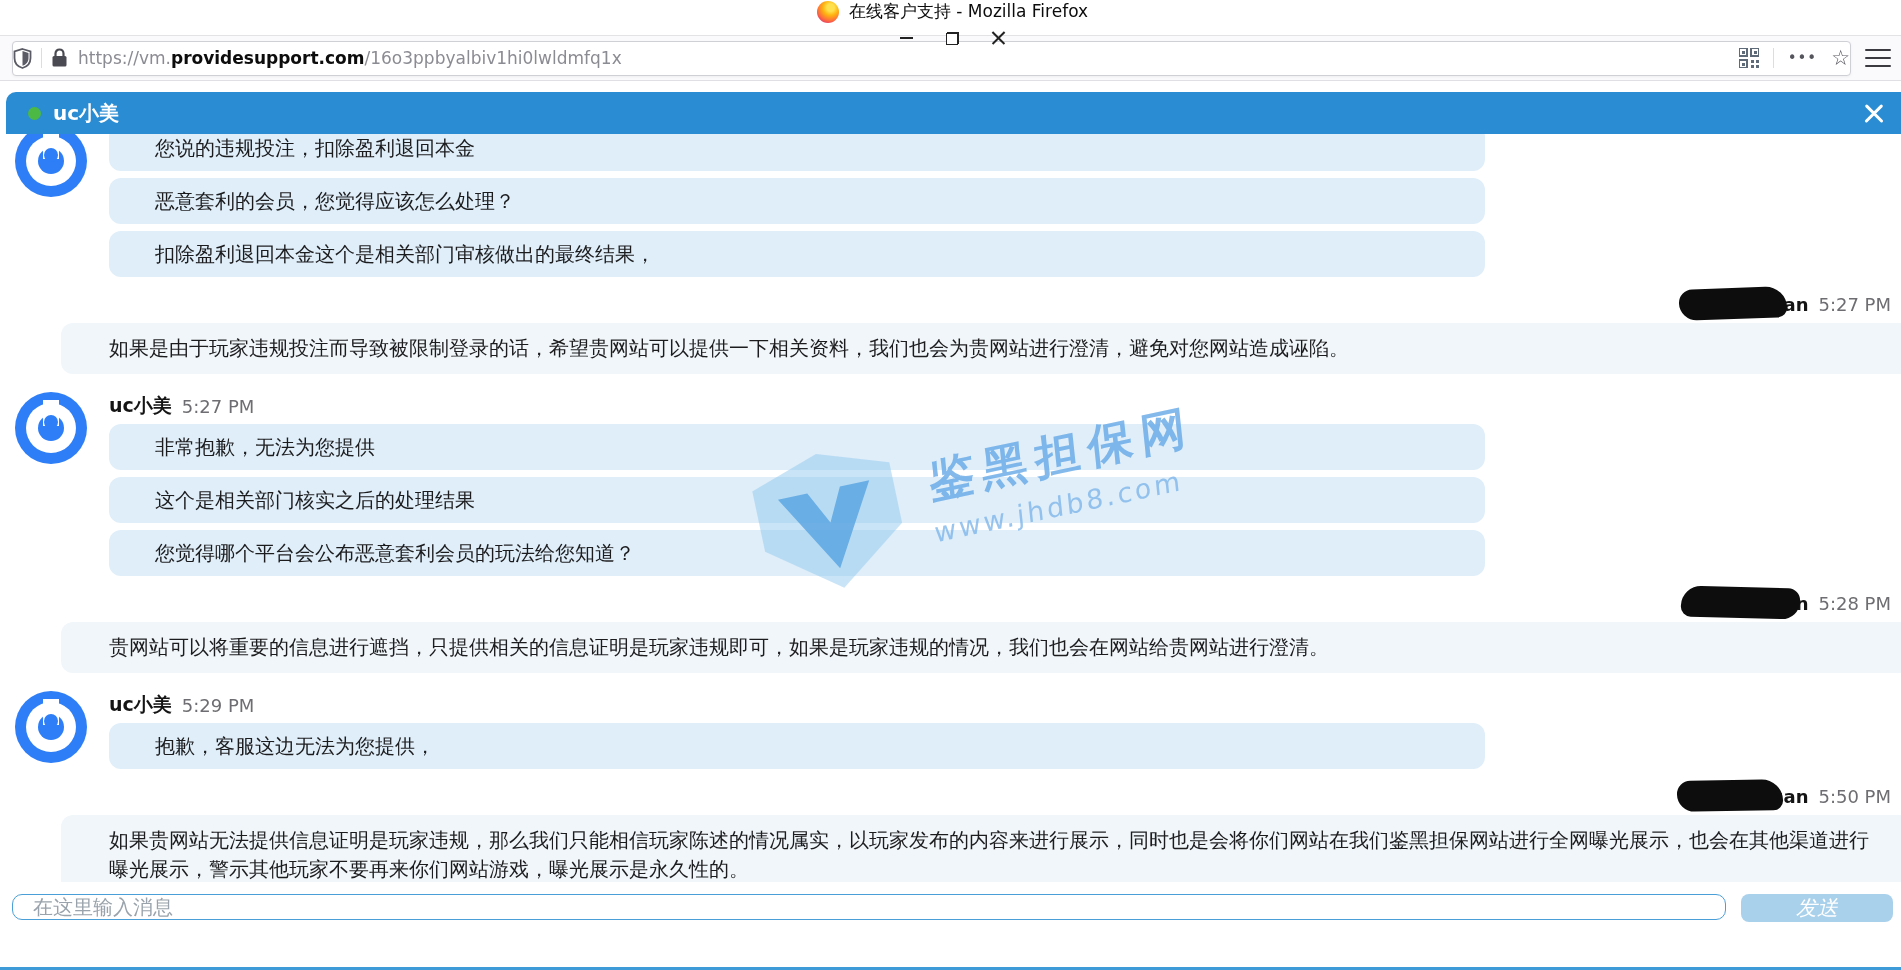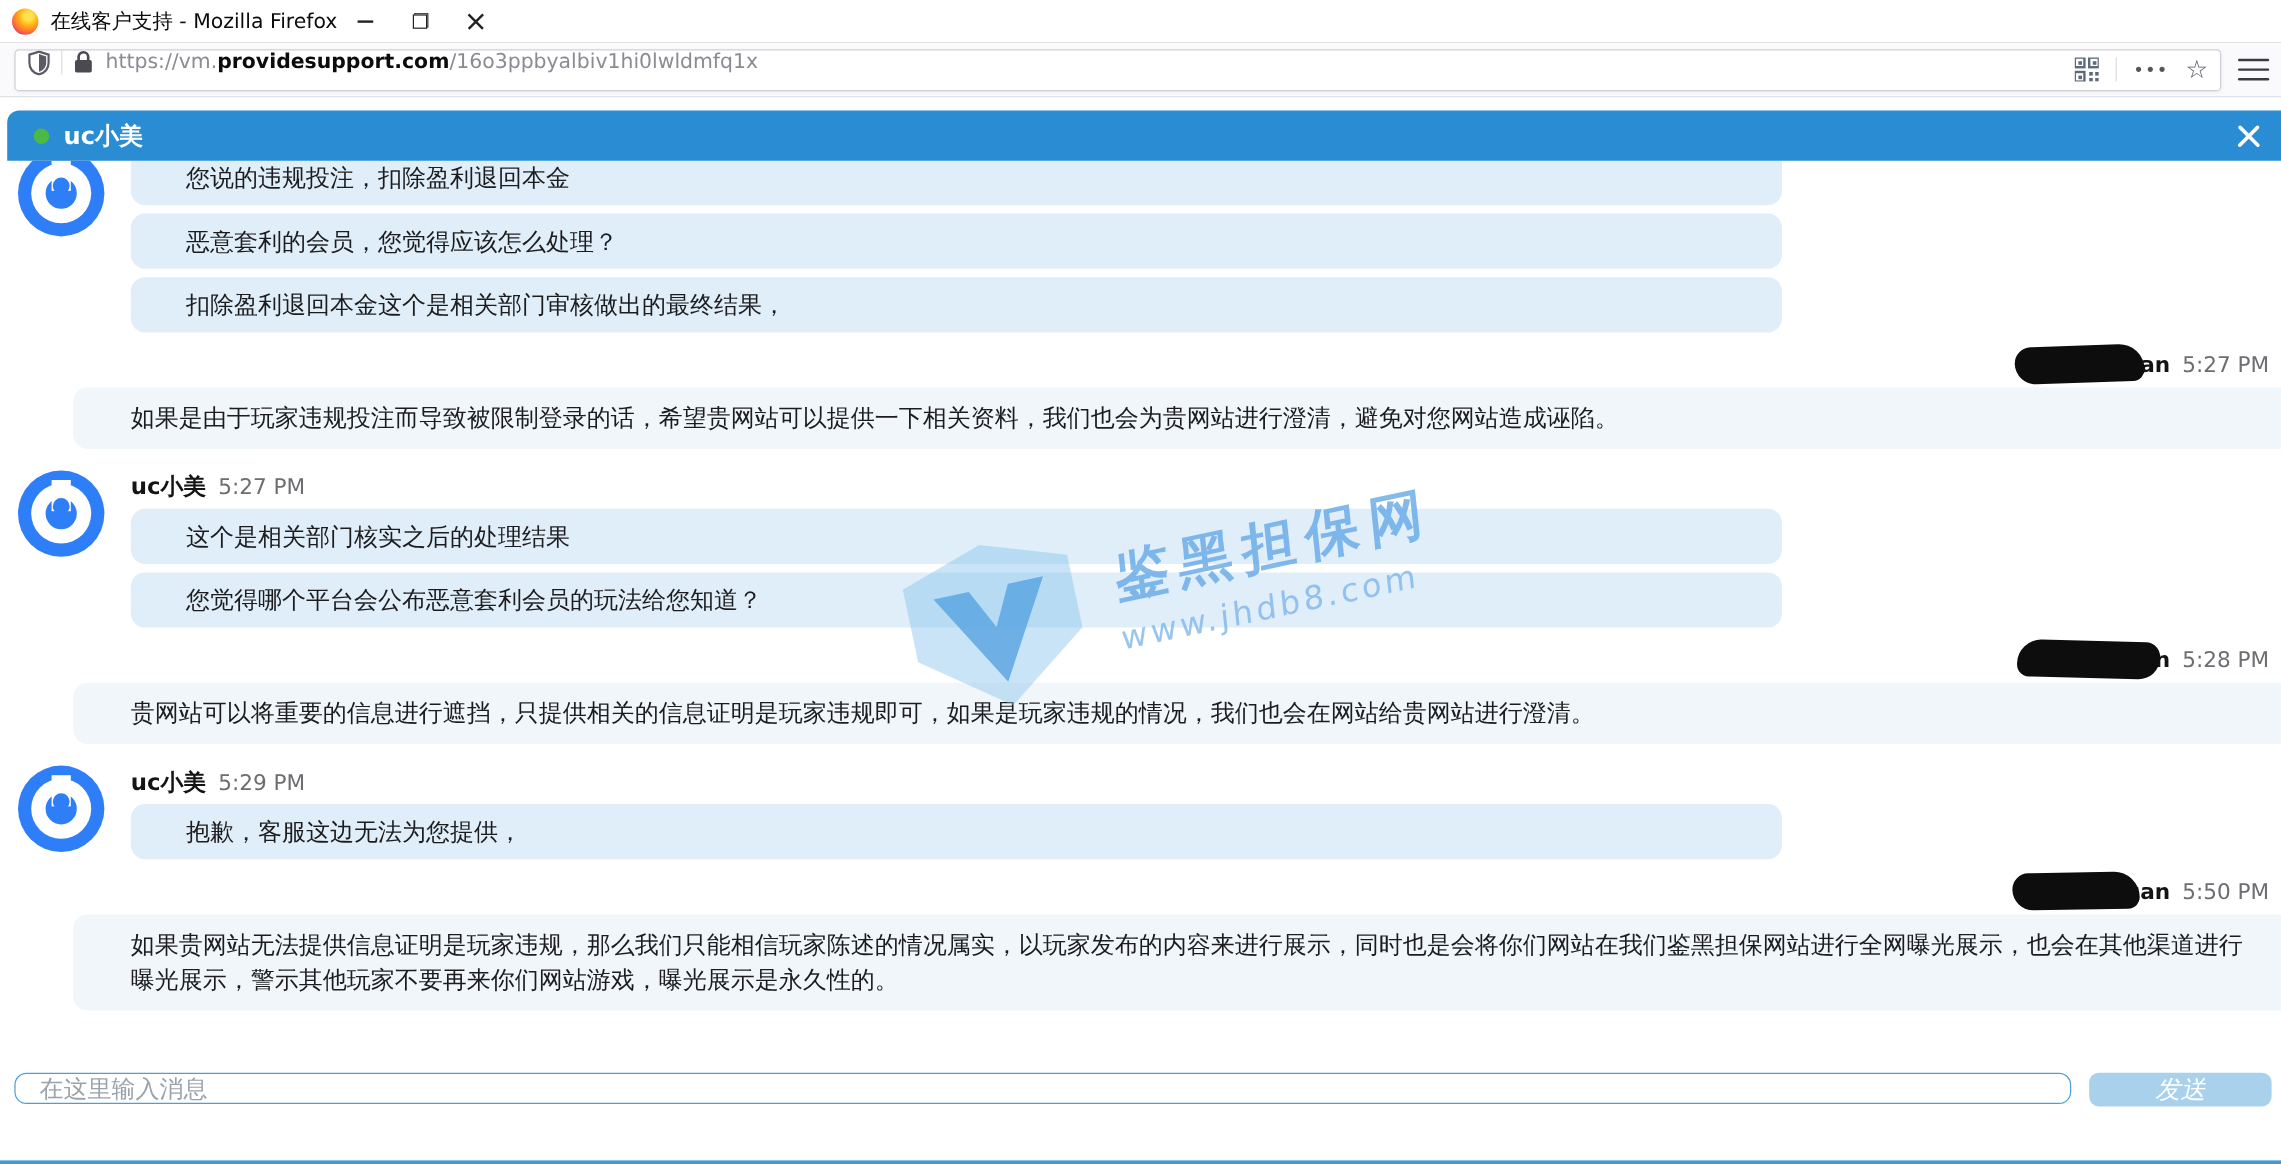--- a/index.html
+++ b/index.html
@@ -1,39 +1,39 @@
 <!DOCTYPE html>
 <html><head>
 <meta charset="utf-8">
 <style>
   * { margin:0; padding:0; box-sizing:border-box; }
   html,body { width:1901px; height:970px; overflow:hidden; background:#fff;
     font-family:"DejaVu Sans","Liberation Sans",sans-serif; }
 
   
   .titlebar { height:36px; background:#ffffff; display:flex; align-items:center;
-    justify-content:flex-start; padding:0 6px 0 10px; border-bottom:1px solid #e3e3e6; }
+    justify-content:space-between; padding:0 6px 0 10px; border-bottom:1px solid #e3e3e6;flex-direction:column; }
   .titlebar-left { display:flex; align-items:center; gap:10px; }
   .firefox-icon { width:22px; height:22px; border-radius:50%;
     background:radial-gradient(circle at 62% 30%, #ffe14d 0 18%, #ffb30f 38%, #ff7139 62%, #e3306e 85%, #8a2ca0 100%); }
   .window-title { font-size:17px; color:#0c0c0d; }
   .window-controls { display:flex; align-items:center; }
   .winbtn { width:46px; height:30px; display:flex; align-items:center; justify-content:center; cursor:default; }
   .min-glyph { width:13px; height:2px; background:#222; display:block; }
   .restore-glyph { position:relative; width:13px; height:13px; display:block; }
   .restore-glyph::before { content:""; position:absolute; right:0; top:0; width:10px; height:10px; border:1.6px solid #222; background:#fff; }
   .restore-glyph::after { content:""; position:absolute; left:0; bottom:0; width:10px; height:10px; border:1.6px solid #222; background:#fff; }
   .x-glyph { position:relative; width:15px; height:15px; display:block; }
   .x-glyph::before,.x-glyph::after { content:""; position:absolute; left:-1px; top:6.5px; width:17px; height:1.8px; background:#222; }
   .x-glyph::before { transform:rotate(45deg); } .x-glyph::after { transform:rotate(-45deg); }
 
   .navbar { height:45px; background:#fafafc; display:flex; align-items:center; padding:0 10px 0 12px;
     border-bottom:1px solid #e0e0e4; gap:8px; }
   .urlbar { flex:1; height:35px; background:#fff; border:1px solid #cfcfd6; border-radius:4px;
-    display:flex; padding:0 10px; box-shadow:0 1px 3px rgba(0,0,0,.05); }
+    display:flex; align-items:center; padding:0 0; box-shadow:0 1px 3px rgba(0,0,0,.05); }
   .urlbar .sep { width:1px; height:20px; background:#ddd; margin:0 9px; }
   .url-text { flex:1; font-size:17px; color:#8b8b93; white-space:nowrap; overflow:hidden; }
   .url-text .strong { color:#0c0c0d; font-weight:bold; }
   .icon-svg { display:block; }
   .url-actions { display:flex; align-items:center; gap:14px; margin-left:8px; }
   .dots-icon { font-size:15px; color:#55555e; letter-spacing:1px; }
   .star-icon { font-size:21px; color:#55555e; line-height:1; }
   .menu-button { width:26px; height:22px; display:flex; flex-direction:column; justify-content:space-between; padding:2px 0; margin-left:6px; }
   .menu-button span { height:2.4px; background:#3a3a40; border-radius:1px; }
 
@@ -180,20 +180,21 @@
     <div class="v-bubble">如果是由于玩家违规投注而导致被限制登录的话，希望贵网站可以提供一下相关资料，我们也会为贵网站进行澄清，避免对您网站造成诬陷。</div>
 
     <div class="msg-group">
       <div class="avatar">
           <span class="av-notch"></span>
         </div>
       <div class="agent-meta">
         <span class="a-name">uc小美</span>
         <span class="a-time">5:27 PM</span>
       </div>
+      <div class="bubble">非常抱歉，无法为您提供</div>
       <div class="bubble">这个是相关部门核实之后的处理结果</div>
       <div class="bubble">您觉得哪个平台会公布恶意套利会员的玩法给您知道？</div>
     </div>
 
     <div class="meta-row">
       <span class="redacted"><span class="v-name">dinghaigan</span><span class="scribble s2"></span></span>
       <span class="v-time">5:28 PM</span>
     </div>
     <div class="v-bubble">贵网站可以将重要的信息进行遮挡，只提供相关的信息证明是玩家违规即可，如果是玩家违规的情况，我们也会在网站给贵网站进行澄清。</div>
 

